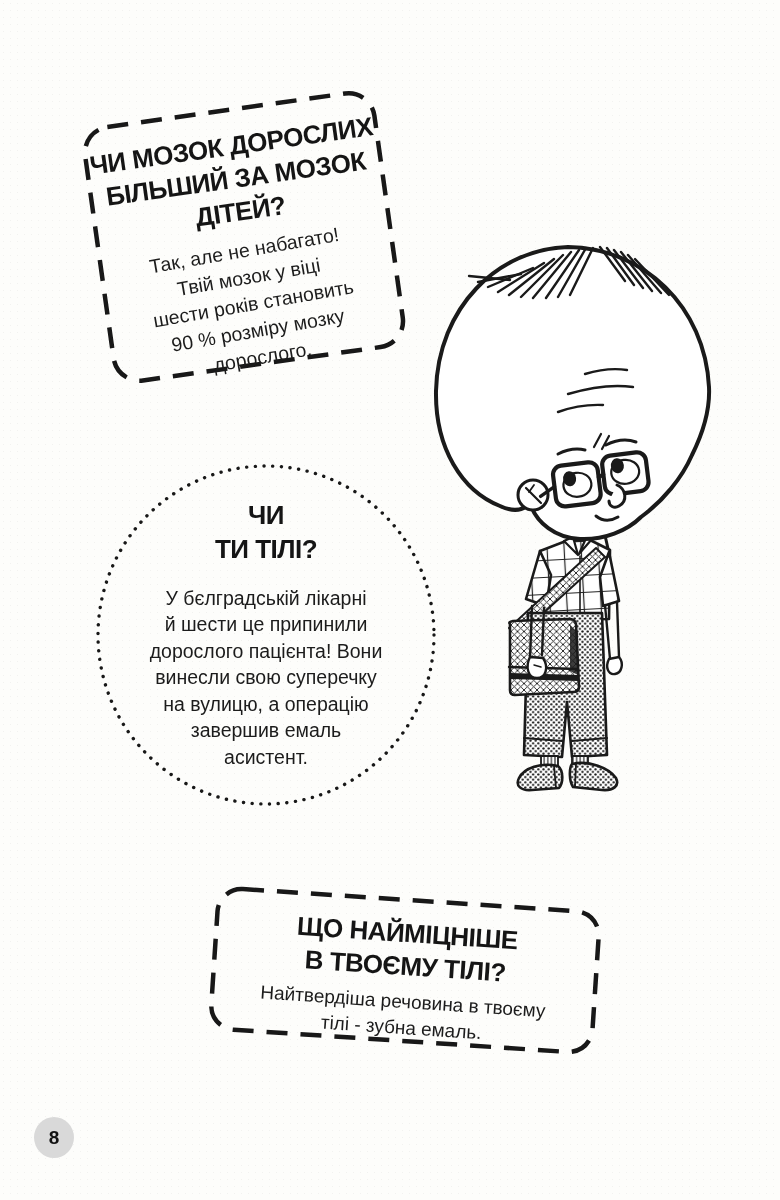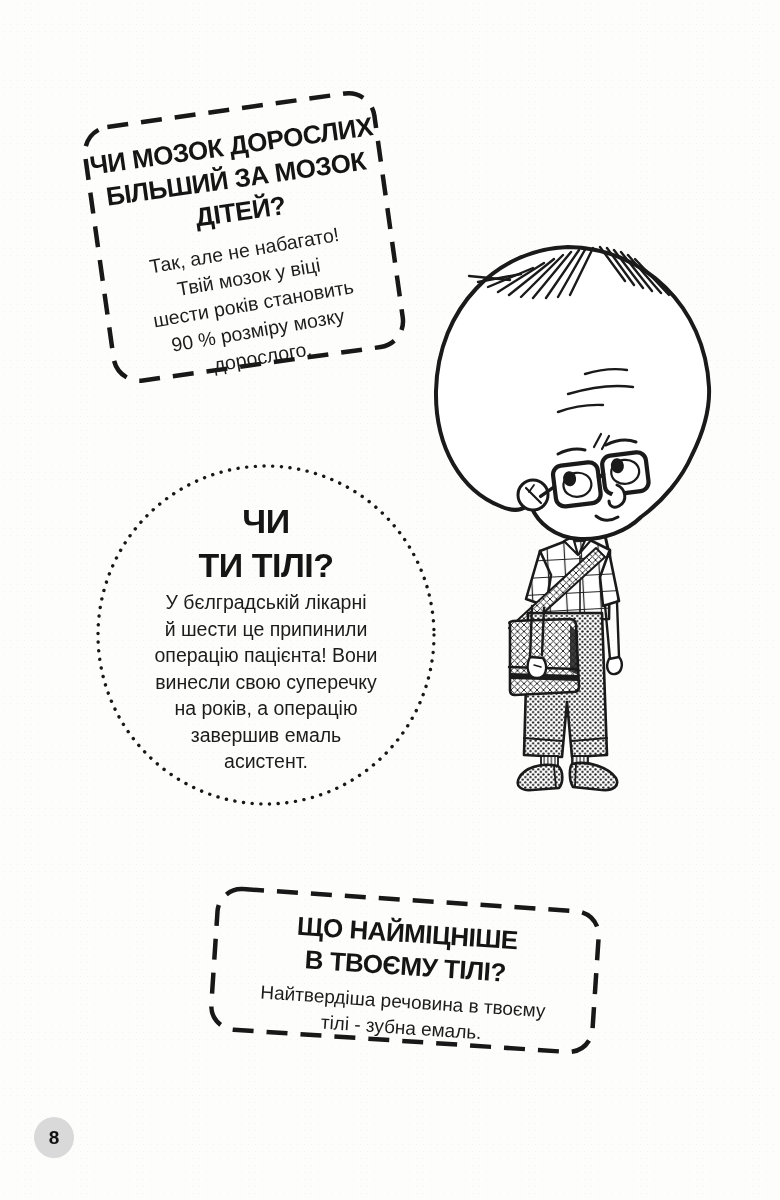--- a/index.html
+++ b/index.html
@@ -27,22 +27,22 @@
 
   .top-box .content { padding-top:23px; }
   .top-box .box-body { transform:rotate(-1.8deg); }
 
   .bottom-box .content { padding-top:20px; }
   .bottom-box .box-body { margin-top:6px; font-size:19px; }
 
   .know-circle { position:absolute; left:95px; top:463px; width:342px; height:344px;
     text-align:center; }
   .know-circle .content { padding-top:36px; }
-  .know-circle .box-heading { font-size:34px; line-height:1.3; }
-  .know-circle .box-body { margin-top:2px; font-size:19.5px; line-height:1.36; }
+  .know-circle .box-heading { font-size:26px; line-height:1.3; }
+  .know-circle .box-body { margin-top:18px; font-size:19.5px; line-height:1.36; }
 
   .boy-figure { position:absolute; left:420px; top:235px; width:310px; height:580px; margin:0; }
   .boy-figure svg { width:100%; height:100%; display:block; }
 
   .page-number {
     position:absolute; left:34px; top:1117px; width:40px; height:41px;
     border-radius:50%; background:#d9d9d9;
     display:flex; align-items:center; justify-content:center;
     font-size:19px; font-weight:bold; color:#111;
   }
@@ -77,23 +77,23 @@
       <ellipse cx="171" cy="172" rx="168" ry="169" fill="none" stroke="#181818" stroke-width="3.4" stroke-dasharray="0.1 8.6" stroke-linecap="round"></ellipse>
     </svg>
     <div class="content">
       <h2 class="box-heading">
         <div>ЧИ</div>
         <div>ТИ ТІЛІ?</div>
       </h2>
       <div class="box-body">
         <div>У бєлградській лікарні</div>
         <div>й шести це припинили</div>
-        <div>операцію пацієнта! Вони</div>
+        <div>дорослого пацієнта! Вони</div>
         <div>винесли свою суперечку</div>
-        <div>на років, а операцію</div>
+        <div>на вулицю, а операцію</div>
         <div>завершив емаль</div>
         <div>асистент.</div>
       </div>
     </div>
   </section>
 
   <figure class="boy-figure">
     <svg viewBox="0 0 310 580">
       <defs>
         <pattern id="p-plaid" width="17" height="17" patternUnits="userSpaceOnUse" patternTransform="rotate(-3)">

